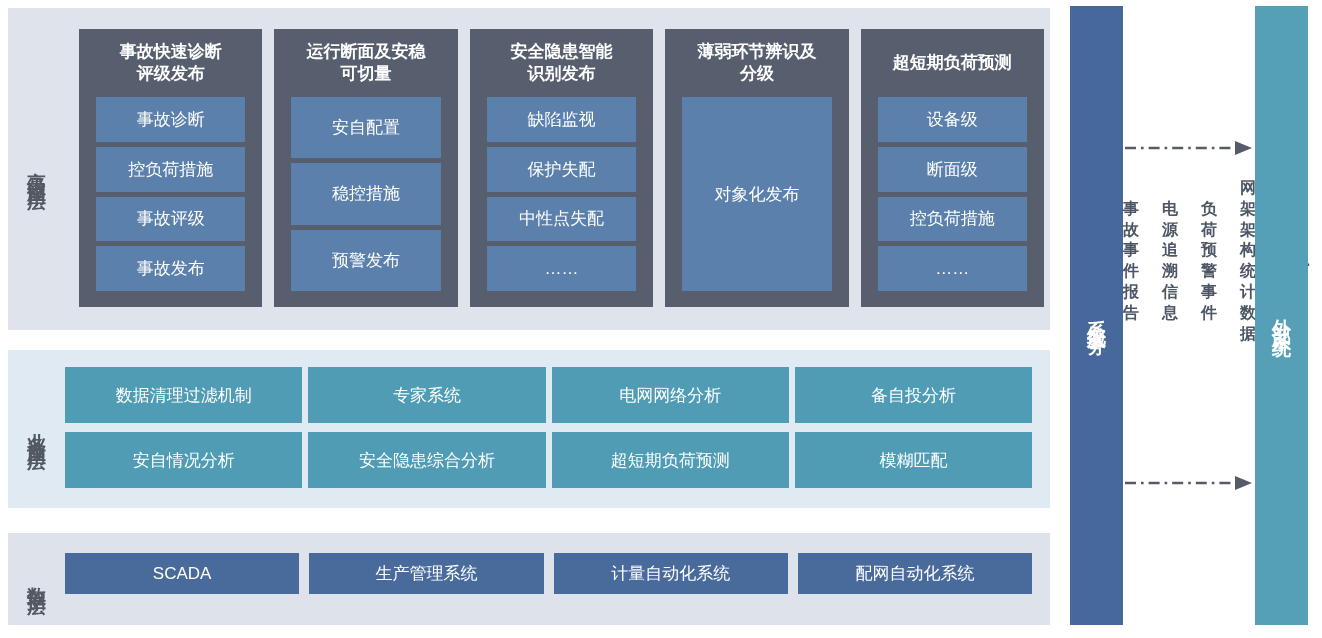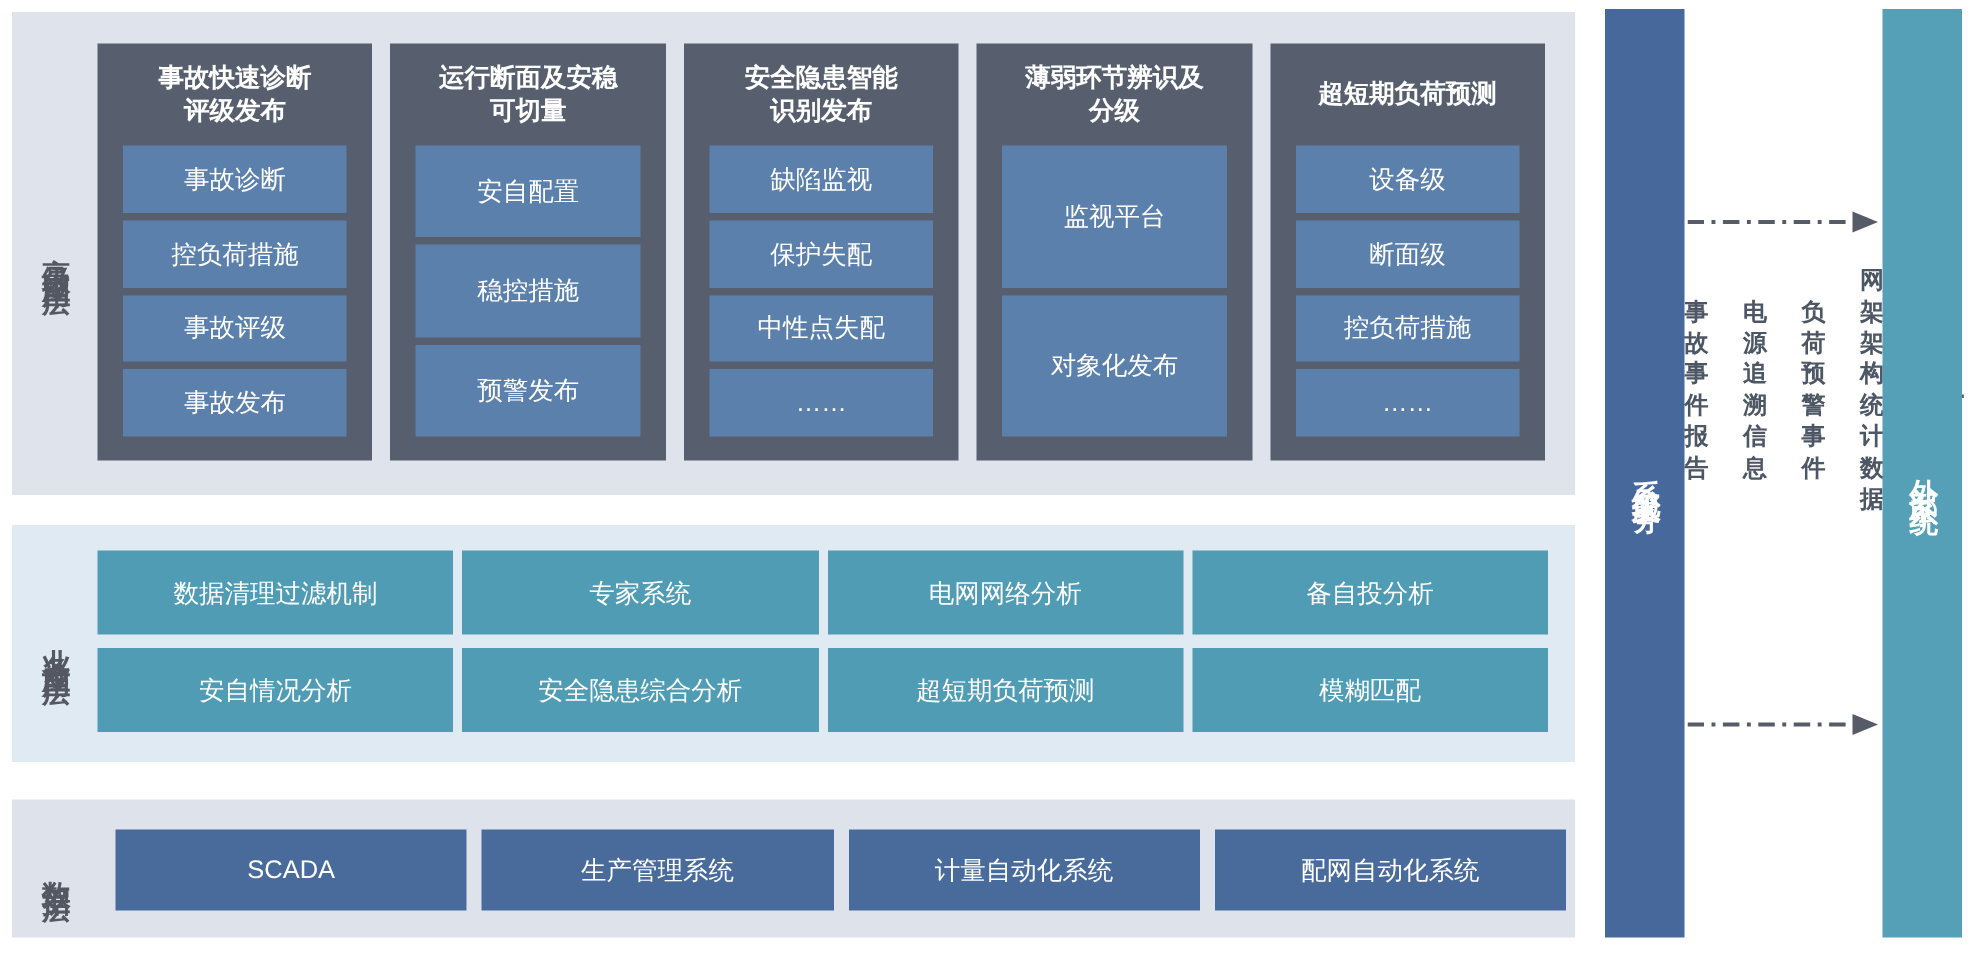--- a/index.html
+++ b/index.html
@@ -16,21 +16,21 @@
 
   .layer-label {
     position:absolute; left:0; top:0; height:100%; width:57px;
     writing-mode:vertical-rl; text-orientation:upright;
     display:flex; align-items:center; justify-content:center;
     font-weight:bold; font-size:19px; letter-spacing:5px; color:#535862;
   }
 
   
   .columns {
-    position:absolute; left:57px; top:21px; width:965px; height:278px;
+    position:absolute; left:71px; top:21px; width:965px; height:278px;
     display:flex; gap:12px;
   }
   .app-column {
     flex:1; background:#575f6e; display:flex; flex-direction:column;
     padding:0 17px 16px;
   }
   .col-title {
     height:68px; flex:0 0 68px; display:flex; align-items:center; justify-content:center;
     text-align:center; color:#ffffff; font-weight:bold; font-size:17px;
     line-height:1.32; white-space:pre-line;
@@ -44,21 +44,21 @@
   
   .grid-mid {
     position:absolute; left:57px; top:17px; width:967px; height:121px;
     display:grid; grid-template-columns:repeat(4,1fr); gap:9px 6px;
   }
   .biz-box {
     background:#4f9cb4; color:#ffffff; font-size:17px;
     display:flex; align-items:center; justify-content:center;
   }
   .grid-bottom {
-    position:absolute; left:69px; top:20px; width:967px; height:54px;
+    position:absolute; left:57px; top:20px; width:967px; height:41px;
     display:grid; grid-template-columns:repeat(4,1fr); gap:10px;
   }
   .data-box {
     background:#486b9b; color:#ffffff; font-size:17px;
     display:flex; align-items:center; justify-content:center;
   }
 
   
   .side-bar {
     position:absolute; top:6px; width:53px; height:619px;
@@ -119,21 +119,20 @@
           <div class="item-box">保护失配</div>
           <div class="item-box">中性点失配</div>
           <div class="item-box">……</div>
         </div>
       </div>
 
       <div class="app-column">
         <div class="col-title">薄弱环节辨识及
 分级</div>
         <div class="col-items">
-          <div class="item-box">监视平台</div>
           <div class="item-box">对象化发布</div>
         </div>
       </div>
 
       <div class="app-column">
         <div class="col-title">超短期负荷预测</div>
         <div class="col-items">
           <div class="item-box">设备级</div>
           <div class="item-box">断面级</div>
           <div class="item-box">控负荷措施</div>

